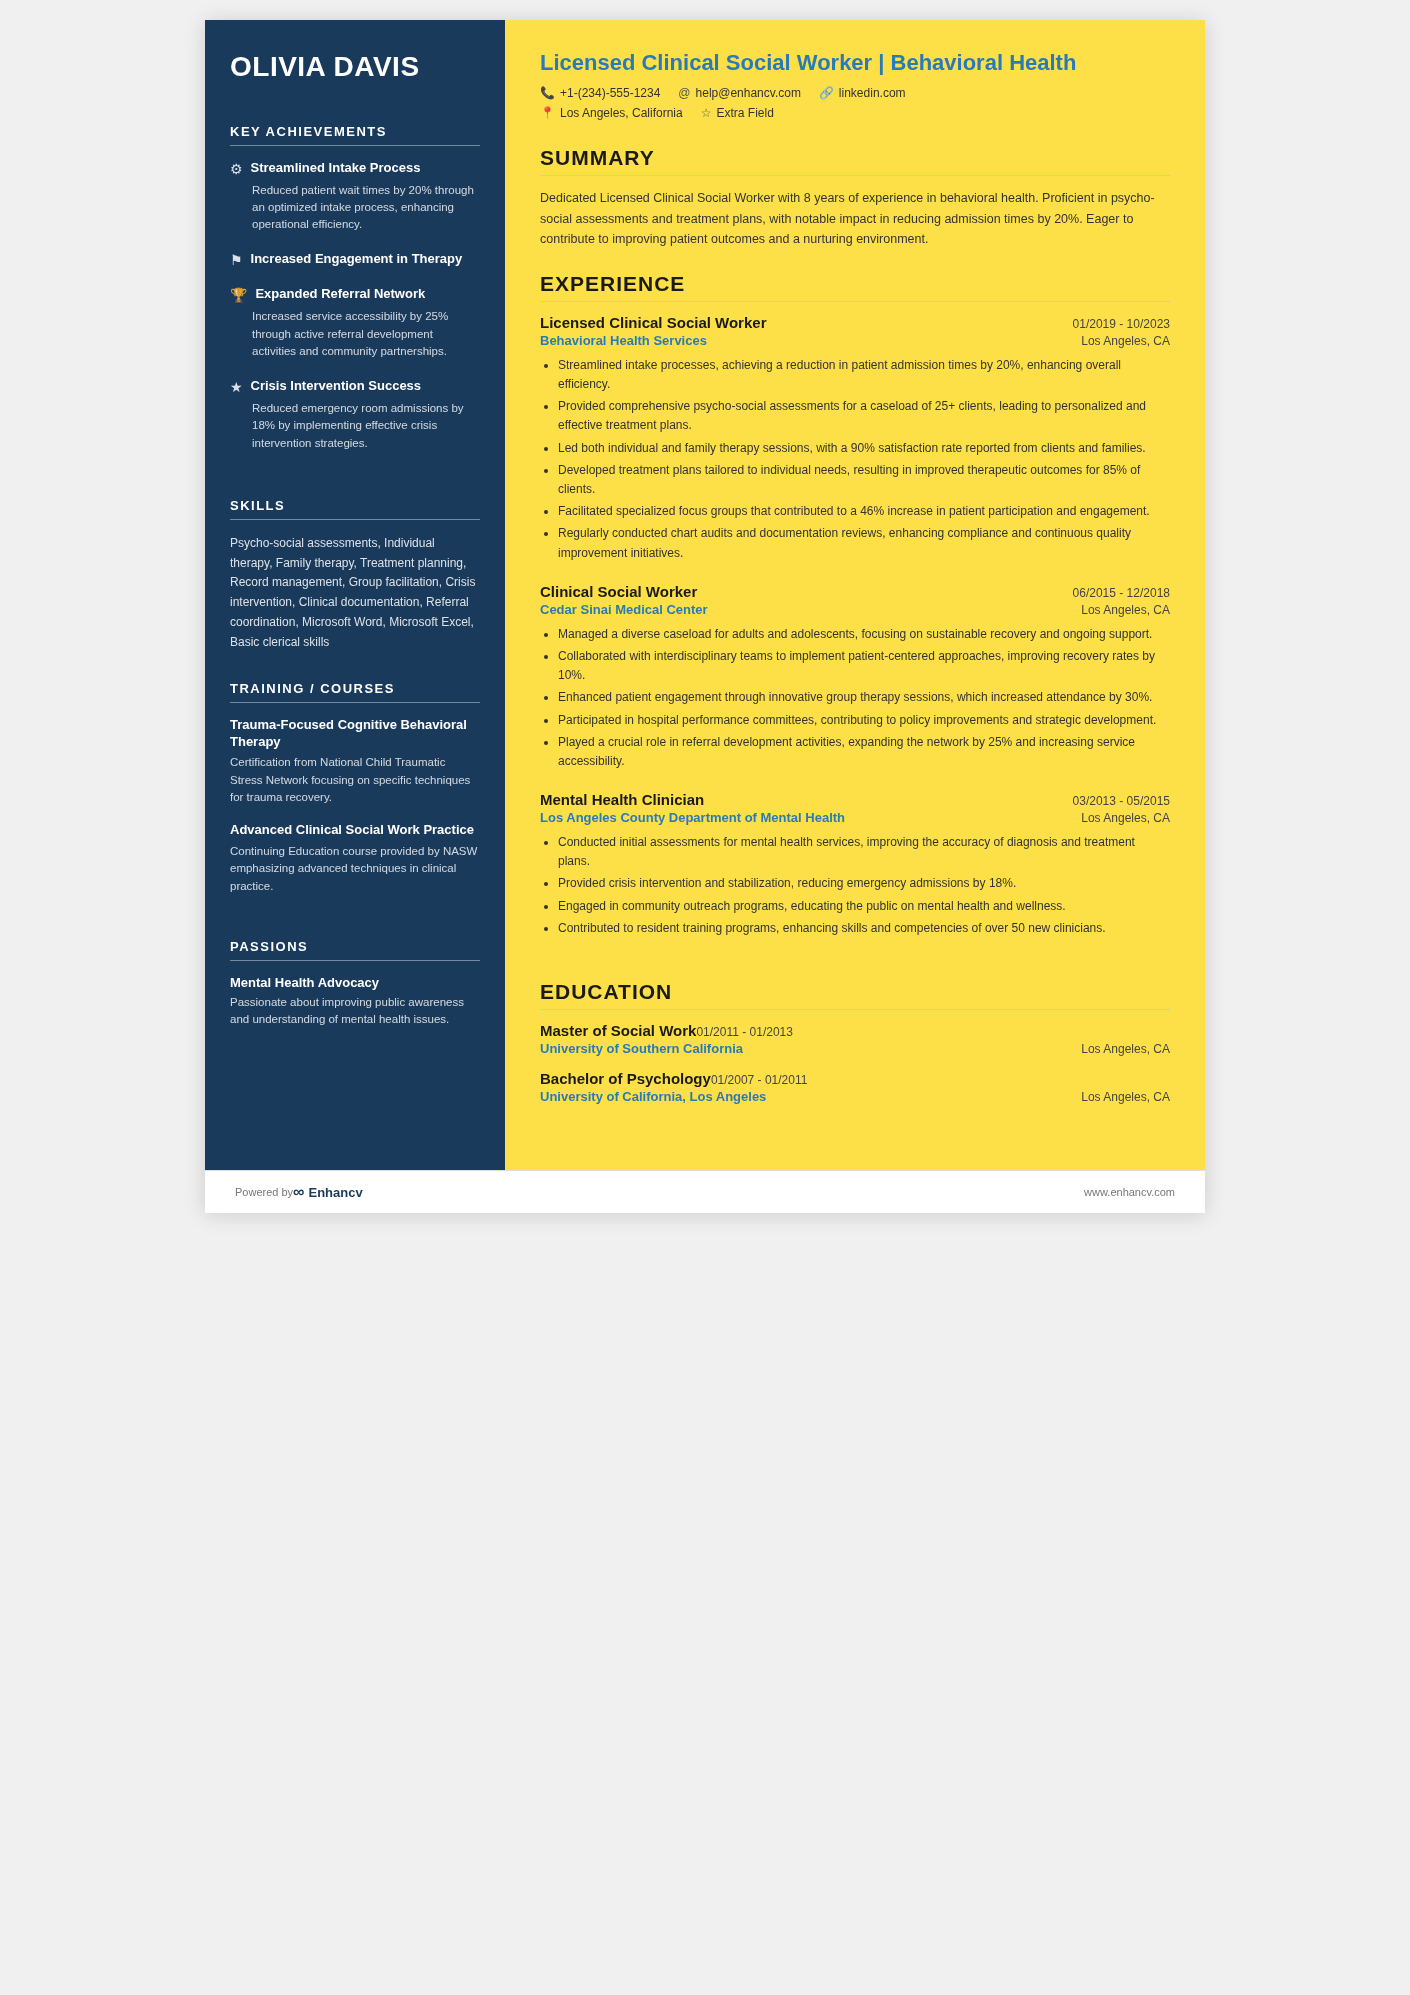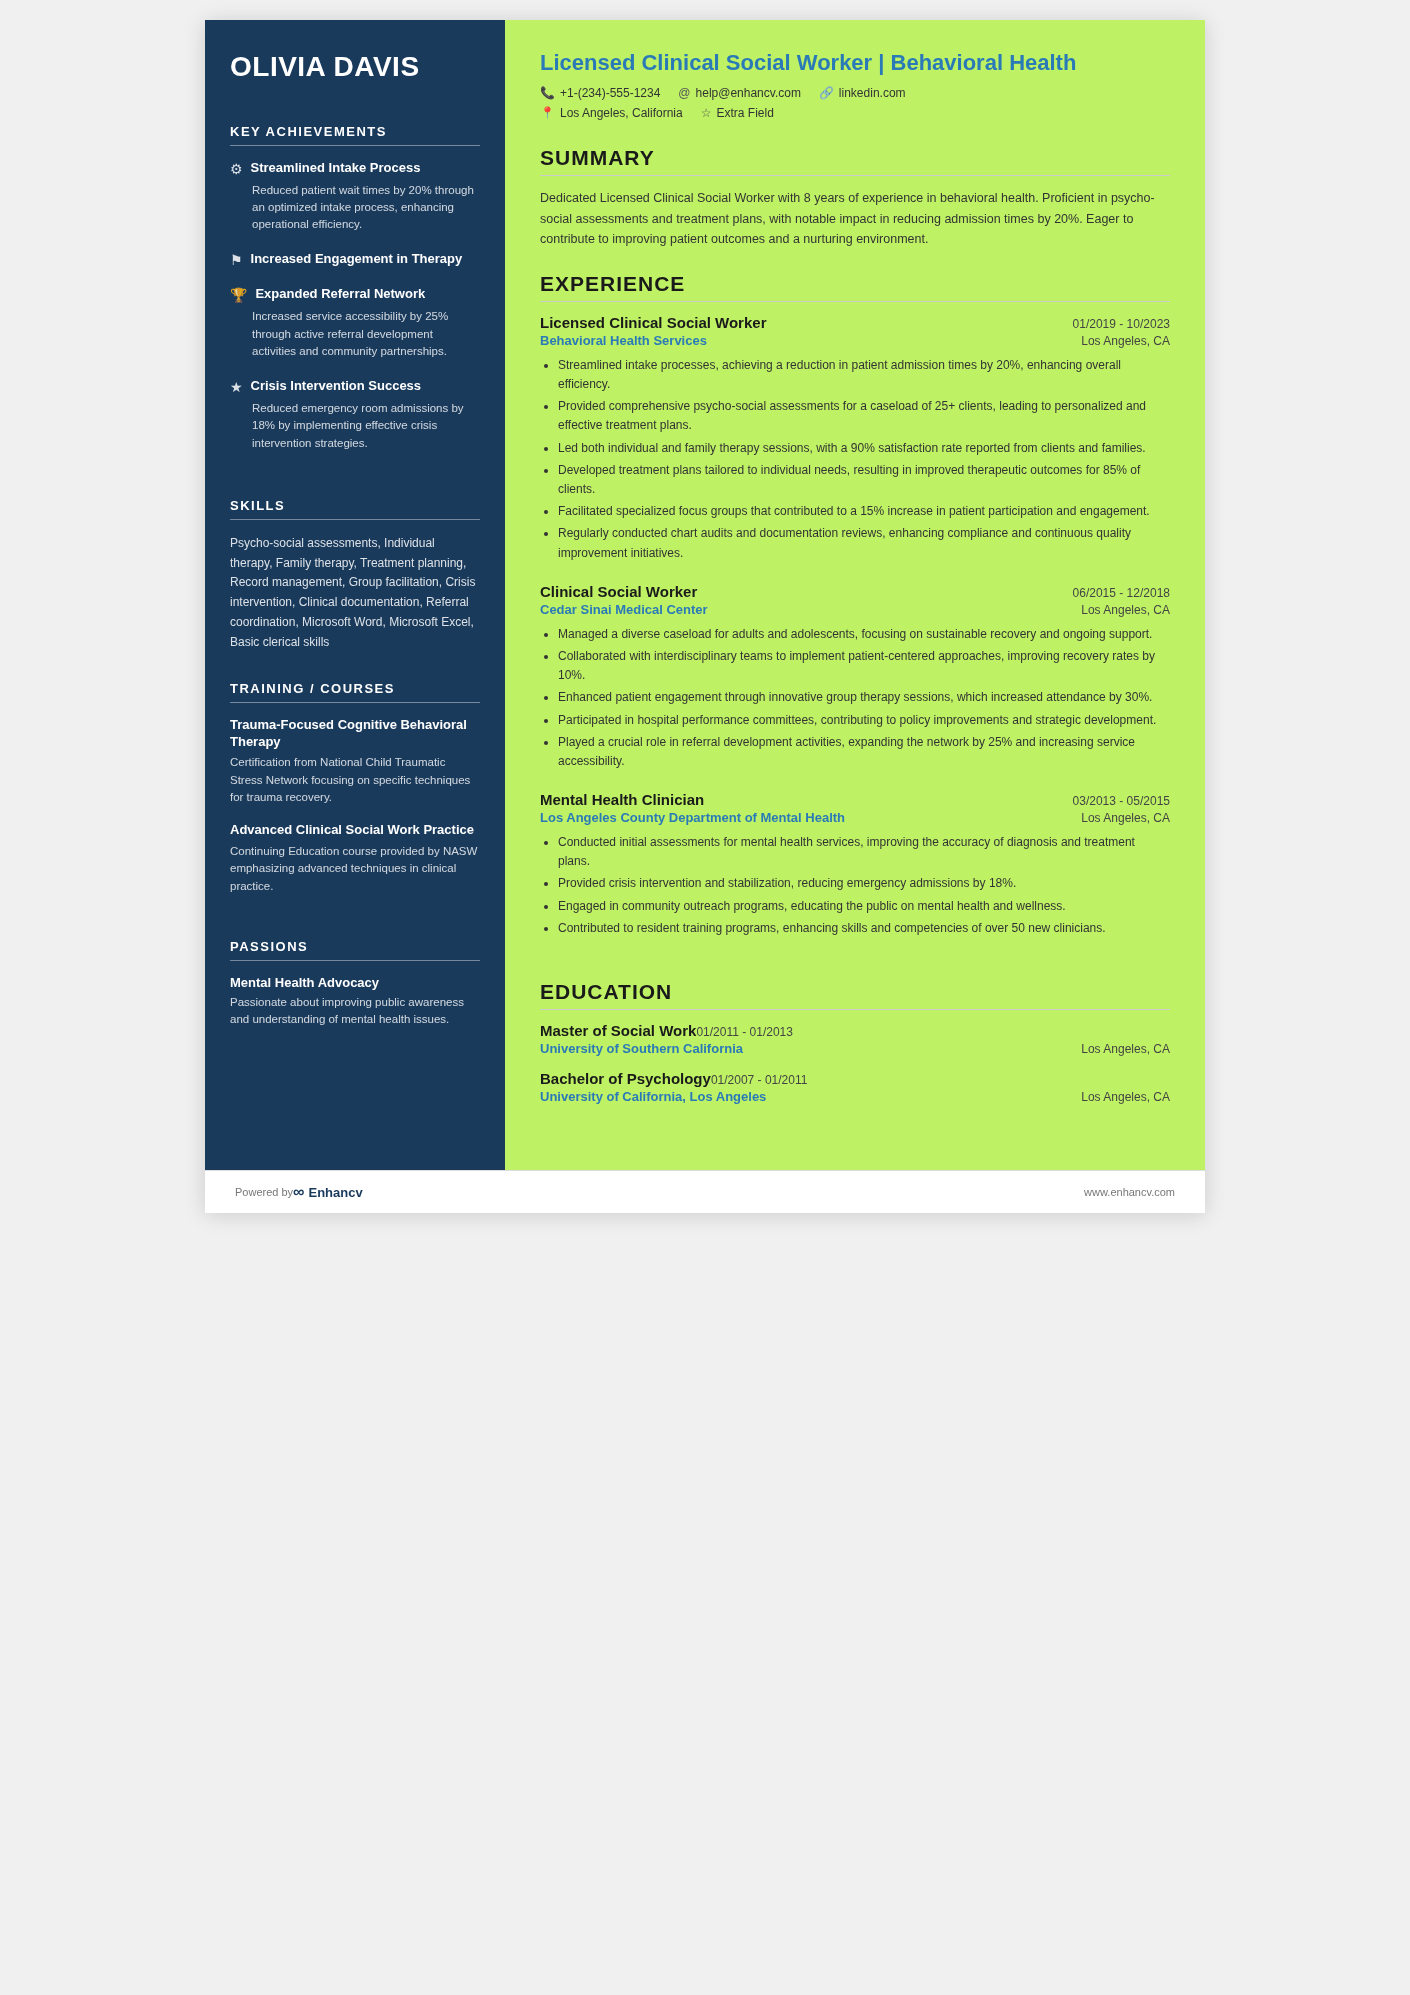--- a/index.html
+++ b/index.html
@@ -7,21 +7,21 @@
       font-family: 'Arial', sans-serif;
       background: #f0f0f0;
       display: flex;
       justify-content: center;
       align-items: flex-start;
       min-height: 100vh;
       padding: 20px;
     }
     .resume-container {
       width: 1000px;
-      background: #bef264;
+      background: #fde047;
       display: flex;
       flex-direction: column;
       box-shadow: 0 2px 20px rgba(0,0,0,0.15);
     }
     .resume-body {
       display: flex;
       flex: 1;
     }
     
     .sidebar {
@@ -394,21 +394,21 @@
           </div>
           <div class="exp-sub">
             <span class="exp-company">Behavioral Health Services</span>
             <span class="exp-location">Los Angeles, CA</span>
           </div>
           <ul class="exp-bullets">
             <li>Streamlined intake processes, achieving a reduction in patient admission times by 20%, enhancing overall efficiency.</li>
             <li>Provided comprehensive psycho-social assessments for a caseload of 25+ clients, leading to personalized and effective treatment plans.</li>
             <li>Led both individual and family therapy sessions, with a 90% satisfaction rate reported from clients and families.</li>
             <li>Developed treatment plans tailored to individual needs, resulting in improved therapeutic outcomes for 85% of clients.</li>
-            <li>Facilitated specialized focus groups that contributed to a 15% increase in patient participation and engagement.</li>
+            <li>Facilitated specialized focus groups that contributed to a 46% increase in patient participation and engagement.</li>
             <li>Regularly conducted chart audits and documentation reviews, enhancing compliance and continuous quality improvement initiatives.</li>
           </ul>
         </div>
 
         <div class="exp-entry">
           <div class="exp-header">
             <span class="exp-title">Clinical Social Worker</span>
             <span class="exp-date">06/2015 - 12/2018</span>
           </div>
           <div class="exp-sub">

